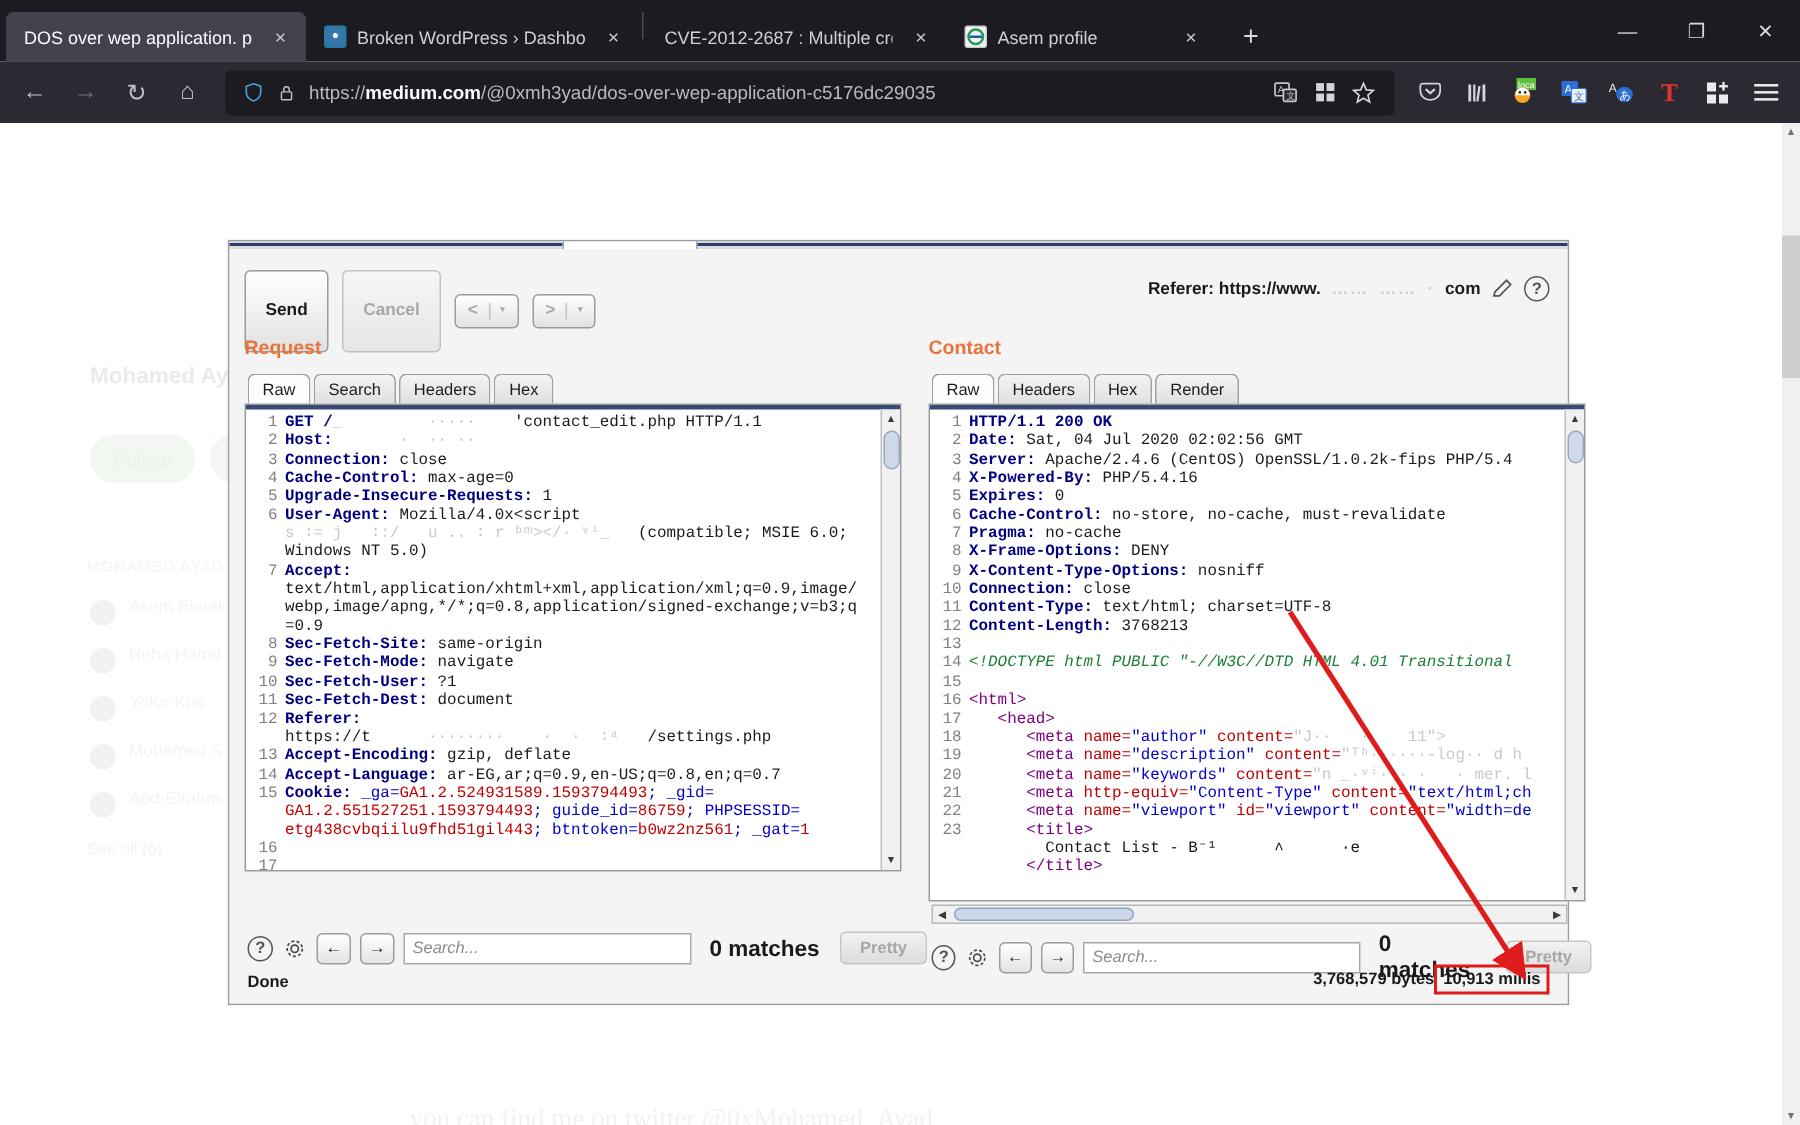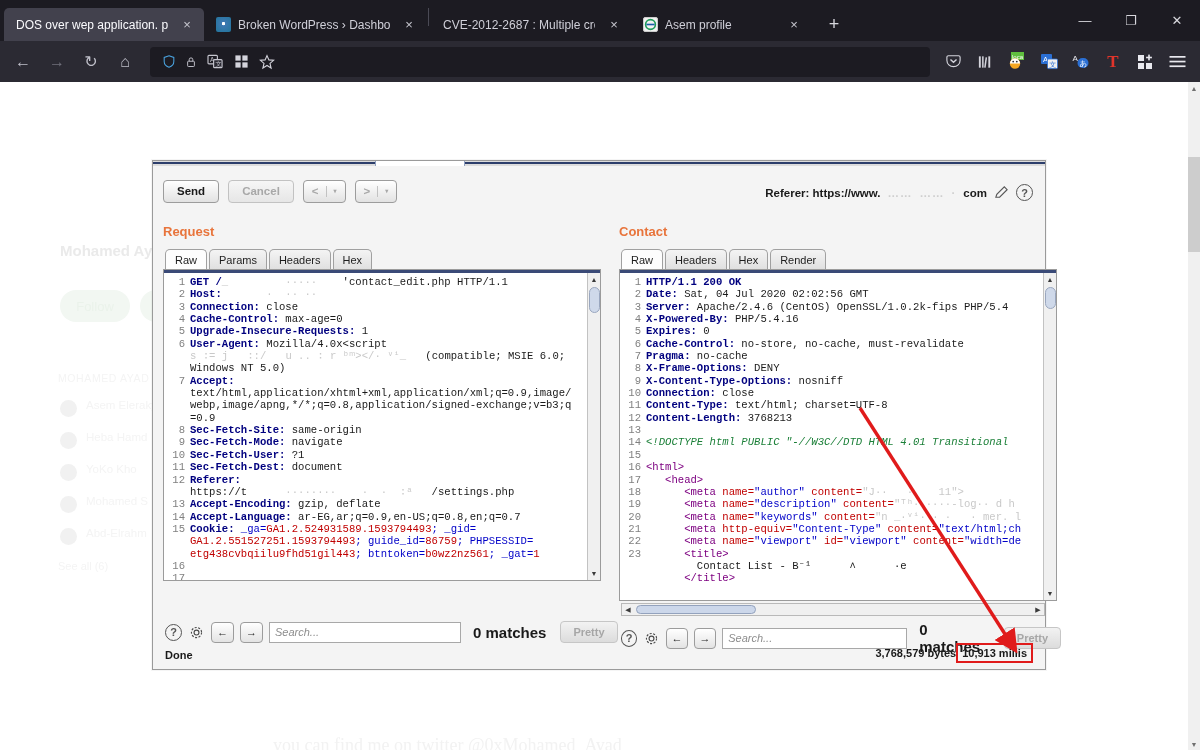--- a/index.html
+++ b/index.html
@@ -99,21 +99,21 @@
   .burp-topline:after { content:""; position:absolute; left:0; top:1px; width:100%; height:2px; background:#2c3e6b; }
   .burp-tabstub {
     position: absolute; left: 222px; top: 0; width: 90px; height: 5px; background: #ffffff;
     border-left: 1px solid #8fa0c0; border-right: 1px solid #8fa0c0;
   }
   .burp-body { position: absolute; left: 0; top: 5px; right: 0; bottom: 0; background: #f4f4f4; }
 
   .burp-toolbar { position: absolute; left: 10px; top: 14px; display: flex; align-items: center; gap: 9px; }
   .bbtn {
     background: linear-gradient(#ffffff, #e2e2e2); border: 1px solid #9c9c9c; border-radius: 4px;
-    font-size: 11.5px; color: #1a1a1a; padding: 4px 13px; font-weight: bold; line-height: 13px;
+    font-size: 11.5px; color: #1a1a1a; padding: 20px 13px; font-weight: bold; line-height: 13px;
   }
   .bbtn.disabled { color: #a8a8a8; background: linear-gradient(#f6f6f6, #e6e6e6); border-color: #c2c2c2; font-weight: bold;}
   .bbtn.arrow { padding: 4px 8px; display: flex; align-items: center; gap: 7px; color: #a8a8a8; }
   .bbtn.arrow .bar { width: 1px; height: 11px; background: #c2c2c2; display: inline-block; }
   .bbtn.arrow .car { font-size: 6px; }
 
   .target-line {
     position: absolute; right: 12px; top: 18px; display: flex; align-items: center; gap: 7px;
     font-size: 11.5px; font-weight: bold; color: #1a1a1a;
   }
@@ -275,21 +275,21 @@
           <svg width="15" height="15" viewBox="0 0 16 16">
               <path d="M2 13 L3 10 L11 2 L14 5 L6 13 Z" fill="none" stroke="#555" stroke-width="1.2"></path>
             </svg>
         </span>
         <span class="icon-circle">?</span>
       </div>
 
       <div class="panel-title req-title">Request</div>
       <div class="tabrow req-tabs">
         <div class="btab active">Raw</div>
-        <div class="btab">Params</div>
+        <div class="btab">Search</div>
         <div class="btab">Headers</div>
         <div class="btab">Hex</div>
       </div>
       <div class="editor req-editor">
         <div class="editor-top-accent"></div>
         <div class="code" id="req-code"><div class="cl"><span class="gutter">1</span><span class="ctext"><span class="k">GET /</span><span class="redact">_         ·····    </span><span class="v">'contact_edit.php HTTP/1.1</span></span></div><div class="cl"><span class="gutter">2</span><span class="ctext"><span class="k">Host:</span><span class="redact">       ·  ·· ··</span></span></div><div class="cl"><span class="gutter">3</span><span class="ctext"><span class="k">Connection:</span><span class="v"> close</span></span></div><div class="cl"><span class="gutter">4</span><span class="ctext"><span class="k">Cache-Control:</span><span class="v"> max-age=0</span></span></div><div class="cl"><span class="gutter">5</span><span class="ctext"><span class="k">Upgrade-Insecure-Requests:</span><span class="v"> 1</span></span></div><div class="cl"><span class="gutter">6</span><span class="ctext"><span class="k">User-Agent:</span><span class="v"> Mozilla/4.0x&lt;script</span></span></div><div class="cl"><span class="gutter"></span><span class="ctext"><span class="redact">s ∶= j   ∶:/   u .. ∶ r ᵇᵐ&gt;&lt;/· ᵛⁱ_</span><span class="v">   (compatible; MSIE 6.0;</span></span></div><div class="cl"><span class="gutter"></span><span class="ctext"><span class="v">Windows NT 5.0)</span></span></div><div class="cl"><span class="gutter">7</span><span class="ctext"><span class="k">Accept:</span></span></div><div class="cl"><span class="gutter"></span><span class="ctext"><span class="v">text/html,application/xhtml+xml,application/xml;q=0.9,image/</span></span></div><div class="cl"><span class="gutter"></span><span class="ctext"><span class="v">webp,image/apng,*/*;q=0.8,application/signed-exchange;v=b3;q</span></span></div><div class="cl"><span class="gutter"></span><span class="ctext"><span class="v">=0.9</span></span></div><div class="cl"><span class="gutter">8</span><span class="ctext"><span class="k">Sec-Fetch-Site:</span><span class="v"> same-origin</span></span></div><div class="cl"><span class="gutter">9</span><span class="ctext"><span class="k">Sec-Fetch-Mode:</span><span class="v"> navigate</span></span></div><div class="cl"><span class="gutter">10</span><span class="ctext"><span class="k">Sec-Fetch-User:</span><span class="v"> ?1</span></span></div><div class="cl"><span class="gutter">11</span><span class="ctext"><span class="k">Sec-Fetch-Dest:</span><span class="v"> document</span></span></div><div class="cl"><span class="gutter">12</span><span class="ctext"><span class="k">Referer:</span></span></div><div class="cl"><span class="gutter"></span><span class="ctext"><span class="v">https://t</span><span class="redact">      ········    ·  ·  ∶ᵃ </span><span class="v">  /settings.php</span></span></div><div class="cl"><span class="gutter">13</span><span class="ctext"><span class="k">Accept-Encoding:</span><span class="v"> gzip, deflate</span></span></div><div class="cl"><span class="gutter">14</span><span class="ctext"><span class="k">Accept-Language:</span><span class="v"> ar-EG,ar;q=0.9,en-US;q=0.8,en;q=0.7</span></span></div><div class="cl"><span class="gutter">15</span><span class="ctext"><span class="k">Cookie: </span><span class="blue">_ga=</span><span class="red">GA1.2.524931589.1593794493</span><span class="blue">; </span><span class="blue">_gid=</span></span></div><div class="cl"><span class="gutter"></span><span class="ctext"><span class="red">GA1.2.551527251.1593794493</span><span class="blue">; </span><span class="blue">guide_id=</span><span class="red">86759</span><span class="blue">; </span><span class="blue">PHPSESSID=</span></span></div><div class="cl"><span class="gutter"></span><span class="ctext"><span class="red">etg438cvbqiilu9fhd51gil443</span><span class="blue">; </span><span class="blue">btntoken=</span><span class="red">b0wz2nz561</span><span class="blue">; </span><span class="blue">_gat=</span><span class="red">1</span></span></div><div class="cl"><span class="gutter">16</span><span class="ctext">&nbsp;</span></div><div class="cl"><span class="gutter">17</span><span class="ctext">&nbsp;</span></div></div>
         <div class="vscroll">
           <div class="up">▲</div>
           <div class="thumb"></div>
           <div class="dn">▼</div>
@@ -408,20 +408,23 @@
         <svg width="14" height="15" viewBox="0 0 16 16">
             <path d="M8 1.5 L13.5 3.4 V8 C13.5 11.4 10.8 13.6 8 14.6 C5.2 13.6 2.5 11.4 2.5 8 V3.4 Z" fill="none" stroke="#4aa3df" stroke-width="1.2"></path>
           </svg>
       </span>
       <span class="uicon">
         <svg width="12" height="14" viewBox="0 0 16 16">
             <rect x="3.5" y="7" width="9" height="7" rx="1" fill="none" stroke="#bfbfc9" stroke-width="1.3"></rect>
             <path d="M5.6 7 V4.9 a2.4 2.4 0 0 1 4.8 0 V7" fill="none" stroke="#bfbfc9" stroke-width="1.3"></path>
           </svg>
       </span>
+      <span class="url-text">
+        <span>https://</span><b>medium.com</b><span>/@0xmh3yad/dos-over-wep-application-c5176dc29035</span>
+      </span>
       <span class="rtool">
         <svg width="17" height="15" viewBox="0 0 18 16">
             <rect x="1" y="1.5" width="10" height="9" rx="1" fill="none" stroke="#c6c6cf" stroke-width="1.2"></rect>
             <text x="3" y="8.6" font-size="7" fill="#c6c6cf" font-family="sans-serif">A</text>
             <rect x="7" y="6" width="9" height="8.5" rx="1" fill="#2b2a33" stroke="#c6c6cf" stroke-width="1.2"></rect>
             <text x="9" y="12.6" font-size="6.5" fill="#c6c6cf" font-family="sans-serif">文</text>
           </svg>
       </span>
       <span class="rtool">
         <svg width="15" height="15" viewBox="0 0 16 16">

